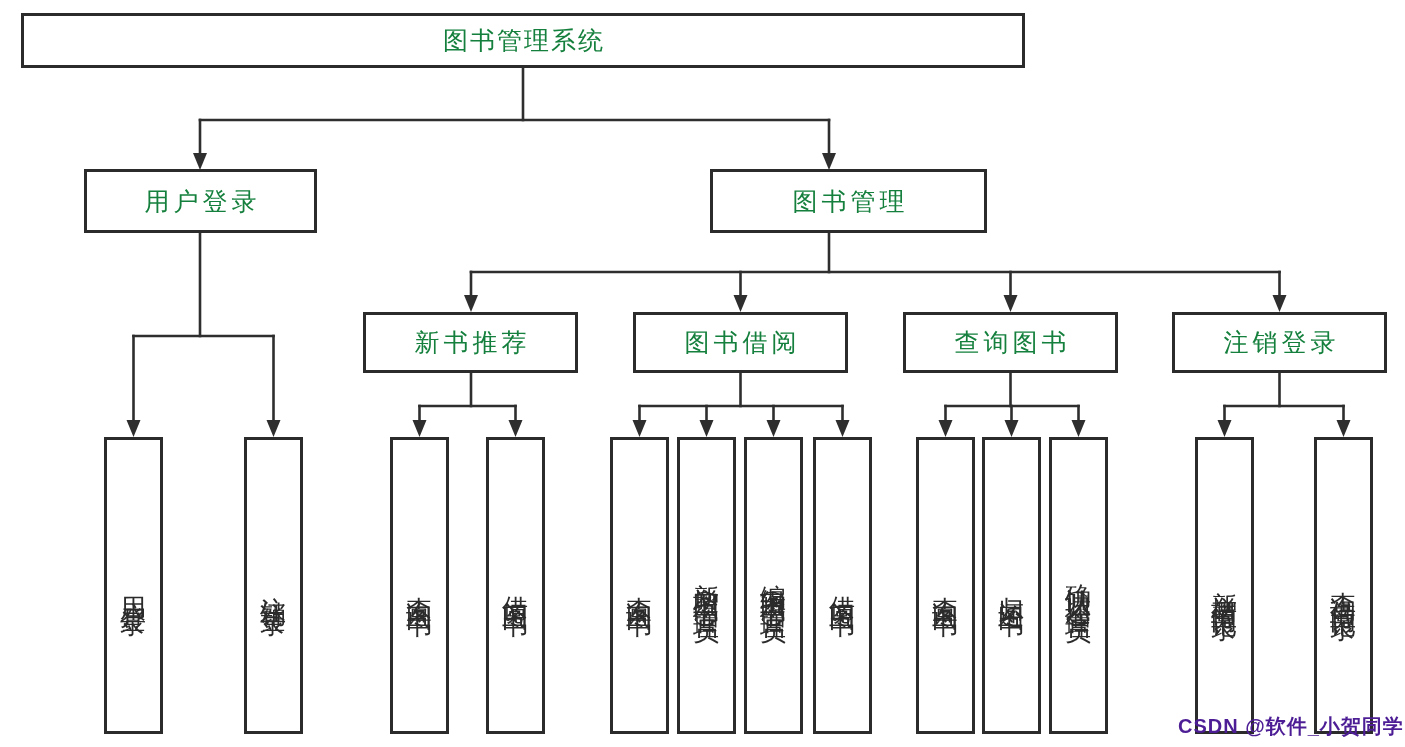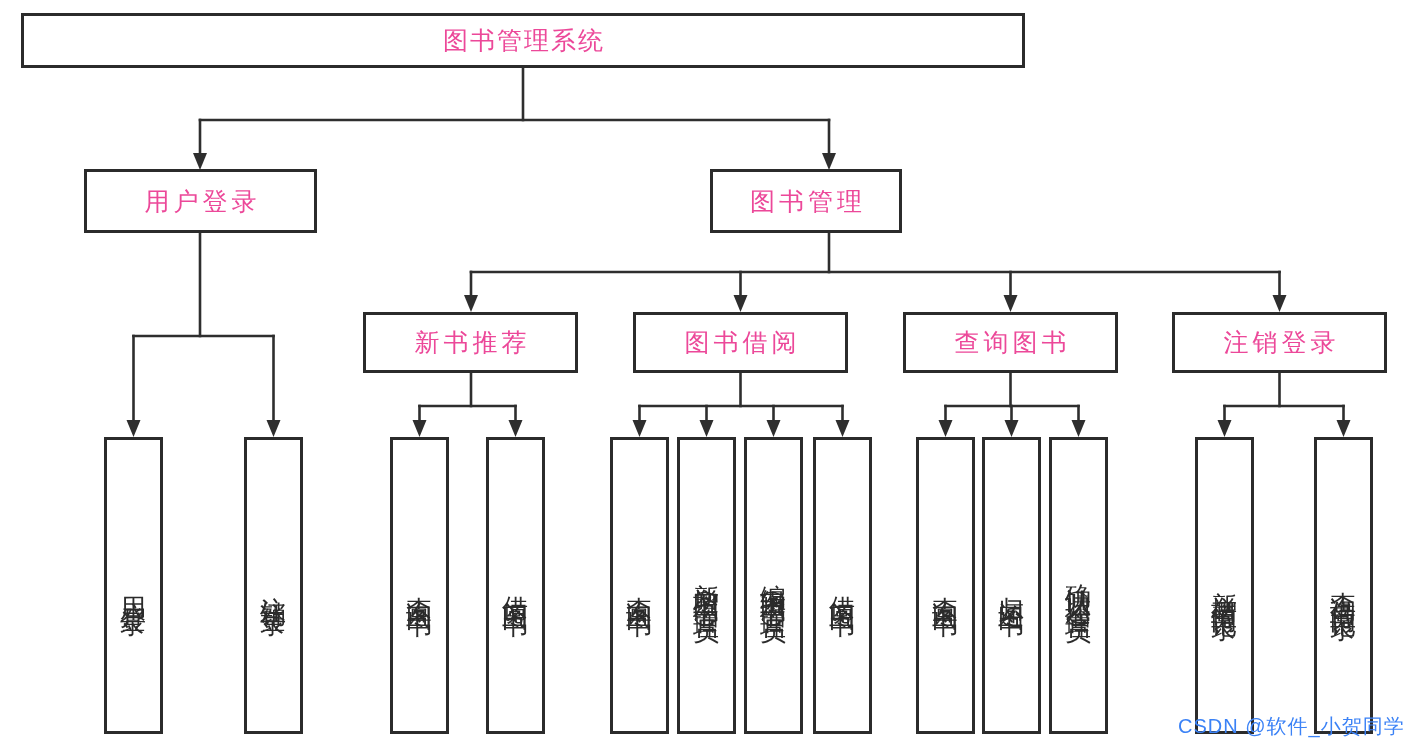--- a/index.html
+++ b/index.html
@@ -26,21 +26,21 @@
     display: flex;
     align-items: center;
     justify-content: center;
     z-index: 2;
   }
   .box.hdr span {
     font-size: 25px;
     letter-spacing: 4px;
     padding-left: 4px; 
     white-space: nowrap;
-    color: #ec4899;
+    color: #15803d;
   }
   .box.root span { letter-spacing: 2px; padding-left: 2px; }
   .box.l2 { top: 169px; height: 64px; }
   .box.l3 { top: 312px; height: 61px; width: 215px; }
   .box.leaf { top: 437px; height: 297px; width: 59px; }
   .box.leaf span {
     writing-mode: vertical-rl;
     text-orientation: mixed;
     white-space: nowrap;
     font-size: 26px;
@@ -119,21 +119,21 @@
       <polygon points="1336.5,420 1350.5,420 1343.5,437" fill="#2e2e2e"></polygon>
     </svg>
 
   <div class="box hdr root" style="left: 21px; top: 13px; width: 1004px; height: 55px; border-color: rgb(43, 43, 43);">
     <span>图书管理系统</span>
   </div>
 
   <div class="box hdr l2" style="left: 84px; width: 233px; border-color: rgb(43, 43, 43);">
     <span>用户登录</span>
   </div>
-  <div class="box hdr l2" style="left: 710px; width: 192px; border-color: rgb(43, 43, 43);">
+  <div class="box hdr l2" style="left: 710px; width: 277px; border-color: rgb(43, 43, 43);">
     <span>图书管理</span>
   </div>
 
   <div class="box hdr l3" style="left: 363px; border-color: rgb(43, 43, 43);">
     <span>新书推荐</span>
   </div>
   <div class="box hdr l3" style="left: 633px; border-color: rgb(43, 43, 43);">
     <span>图书借阅</span>
   </div>
   <div class="box hdr l3" style="left: 903px; border-color: rgb(43, 43, 43);">
@@ -180,15 +180,15 @@
     <span>确认归还（管理员）</span>
   </div>
 
   <div class="box leaf" style="left: 1195px; border-color: rgb(43, 43, 43);">
     <span>新增借阅记录</span>
   </div>
   <div class="box leaf" style="left: 1314px; border-color: rgb(43, 43, 43);">
     <span>查询借阅记录</span>
   </div>
 
-  <div class="watermark" style="color: #3b82f6;">CSDN @软件_小贺同学</div>
+  <div class="watermark" style="color: #4c1d95; font-weight: bold;">CSDN @软件_小贺同学</div>
 
 </div>
 
 </body></html>

